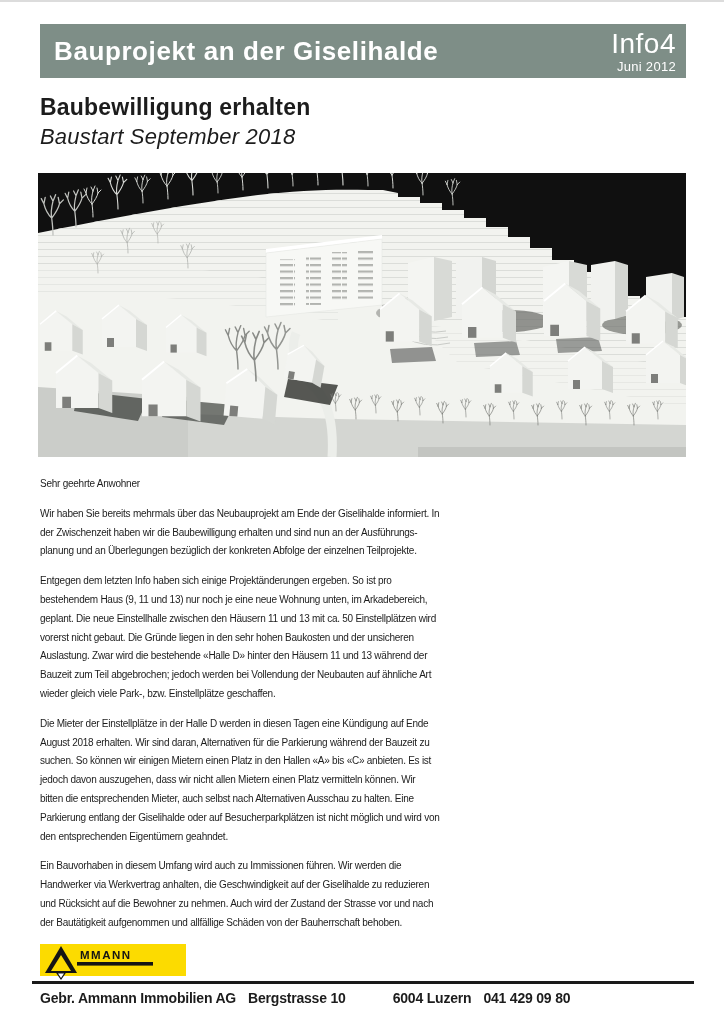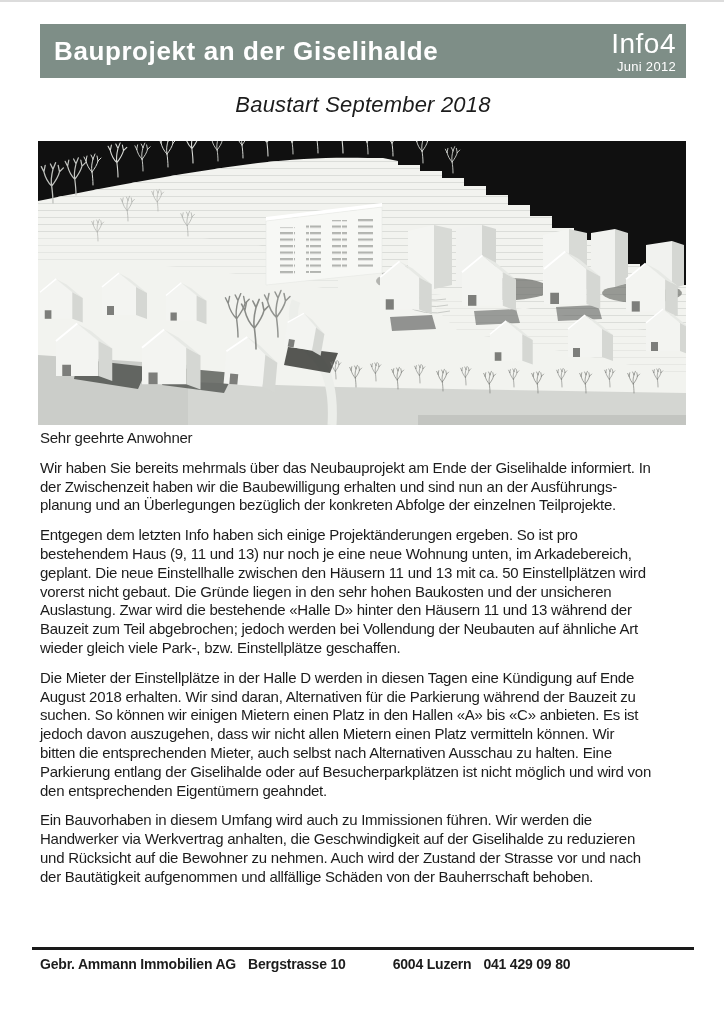--- a/index.html
+++ b/index.html
@@ -9,26 +9,26 @@
   .content{position:absolute;left:40px;top:0;width:646px;}
   
   .topbar{margin-top:24px;height:54px;background:#7e8e87;display:flex;align-items:center;
           justify-content:space-between;padding:0 10px 0 14px;box-sizing:border-box;}
   .topbar-title{color:#ffffff;font-size:26px;font-weight:600;letter-spacing:.6px;text-align:right;}
   .topbar-right{text-align:right;color:#ffffff;line-height:1;margin-left:44px;}
   .issue{display:block;font-size:28px;font-weight:400;letter-spacing:.5px;}
   .issue-date{display:block;font-size:13px;margin-top:2px;letter-spacing:.3px;}
   
   h1.headline{margin:16px 0 0 0;font-size:23px;font-weight:700;letter-spacing:.2px;}
-  h2.subheadline{margin:14px 0 0 0;font-size:22px;font-weight:500;font-style:italic;letter-spacing:.2px;text-align:center;}
+  h2.subheadline{margin:3px 0 0 0;font-size:22px;font-weight:500;font-style:italic;letter-spacing:.2px;}
   
   figure.photo{margin:23px 0 0 -2px;width:648px;height:284px;}
   figure.photo svg{display:block;width:648px;height:284px;}
   
-  .bodytext{margin-top:4px;font-size:15px;line-height:18.8px;letter-spacing:-.25px;}
+  .bodytext{margin-top:18px;font-size:10px;line-height:18.8px;letter-spacing:-.25px;}
   .salutation{margin:0 0 11px 0;white-space:pre;}
   .para{margin:0 0 11px 0;white-space:pre;}
   
   .footer{position:absolute;left:32px;right:30px;top:944px;}
   .logo-box{margin-left:8px;width:146px;height:34px;}
   .footer-rule{margin-top:3px;height:3px;background:#1a1a1a;}
   .footer-contact{margin:6px 0 0 8px;font-size:14px;font-weight:700;letter-spacing:-.2px;white-space:pre;}
   .footer-contact span{margin-right:12px;}
   .seg-company{margin-right:16px;}
   .seg-street{margin-right:15px;}
@@ -42,20 +42,21 @@
   <div class="content">
 
     <header class="topbar">
       <span class="topbar-title">Bauprojekt an der Giselihalde</span>
       <div class="topbar-right">
         <span class="issue">Info4</span>
         <span class="issue-date">Juni 2012</span>
       </div>
     </header>
 
+    <h1 class="headline">Baubewilligung erhalten</h1>
     <h2 class="subheadline">Baustart September 2018</h2>
 
     <figure class="photo">
       <svg viewBox="0 0 648 284" preserveAspectRatio="none">
         <defs>
           <pattern id="terr" width="10" height="7" patternUnits="userSpaceOnUse">
             <line x1="0" y1="6.5" x2="10" y2="6.5" stroke="#dbddd9" stroke-width="1"></line>
           </pattern>
           <pattern id="balc" width="16" height="6.5" patternUnits="userSpaceOnUse">
             <rect width="15" height="2.2" fill="#b2b4b0"></rect>
@@ -205,16 +206,28 @@
 Parkierung entlang der Giselihalde oder auf Besucherparkplätzen ist nicht möglich und wird von
 den entsprechenden Eigentümern geahndet.</p>
       <p class="para">Ein Bauvorhaben in diesem Umfang wird auch zu Immissionen führen. Wir werden die
 Handwerker via Werkvertrag anhalten, die Geschwindigkeit auf der Giselihalde zu reduzieren
 und Rücksicht auf die Bewohner zu nehmen. Auch wird der Zustand der Strasse vor und nach
 der Bautätigkeit aufgenommen und allfällige Schäden von der Bauherrschaft behoben.</p>
     </div>
   </div>
 
   <footer class="footer">
+    <div class="logo-box">
+      <svg viewBox="0 0 146 34" width="146" height="34" overflow="visible">
+        <rect x="0" y="0" width="146" height="32" fill="#fcdb00"></rect>
+        <g>
+          <polygon points="21,2 37,29 5,29" fill="#141414"></polygon>
+          <polygon points="21,11 31,27 11,27" fill="#fcdb00"></polygon>
+          <polygon points="17,29 25,29 21,35" fill="#ffffff" stroke="#141414" stroke-width="1.2"></polygon>
+        </g>
+        <text x="40" y="15" font-family="Liberation Sans, sans-serif" font-size="11.5" font-weight="800" letter-spacing="1.5" fill="#141414">MMANN</text>
+        <rect x="37" y="18" width="76" height="3.6" fill="#141414"></rect>
+      </svg>
+    </div>
     <div class="footer-rule"></div>
     <div class="footer-contact"><span class="seg-company">Gebr. Ammann Immobilien AG</span><span class="seg-street">Bergstrasse 10</span><span class="seg-city">6004 Luzern</span><span class="seg-phone">041 429 09 80</span></div>
   </footer>
 </div>
 
 </body></html>

